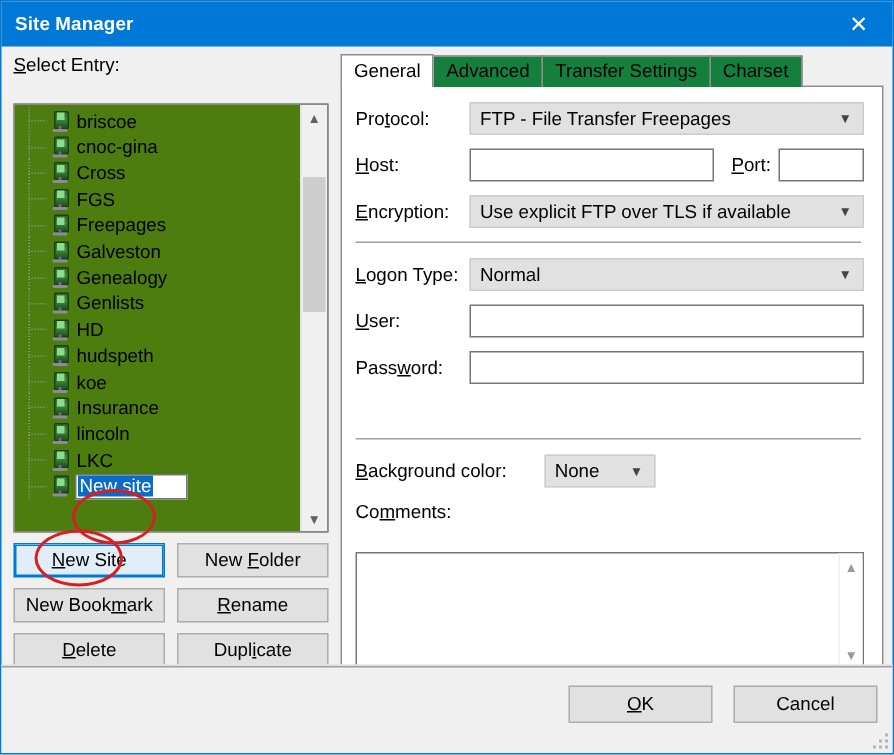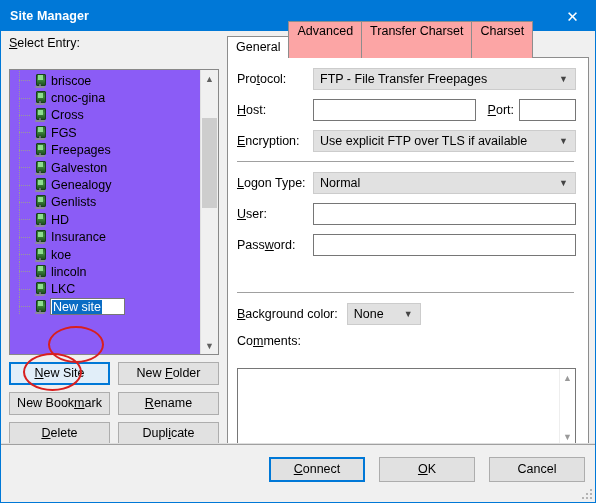--- a/index.html
+++ b/index.html
@@ -29,21 +29,21 @@
   
   .content{position:relative;height:443px;}
   .label{font-size:12.5px;color:#000;}
   u{text-decoration:underline;}
   
   .left{position:absolute;left:8px;top:5px;width:210px;}
   .select-entry-label{margin-bottom:19px;}
   .tree{
     position:relative;
     width:210px;height:286px;box-sizing:border-box;
-    background:#8b5cf6;border:1px solid #888;
+    background:#4d7c0f;border:1px solid #888;
     overflow:hidden;
   }
   .tree-inner{position:absolute;left:0;top:2px;right:17px;}
   .tree-row{
     height:17.4px;display:flex;align-items:center;
     padding-left:2px;white-space:nowrap;
   }
   .tline{
     width:22px;height:17px;flex:0 0 22px;position:relative;
   }
@@ -107,22 +107,22 @@
   .btn.wide{width:101px;}
   .btn.focus{
     background:#e1eef9;border:1px solid #0078d7;
     box-shadow:inset 0 0 0 1px #0078d7;
   }
   
   .right{position:absolute;left:226px;top:5px;width:362px;}
   .tabs{display:flex;align-items:flex-end;height:22px;position:relative;z-index:2;}
   .tab{
     box-sizing:border-box;
-    height:37px;line-height:19px;padding:0 8px;font-size:12.5px;
-    border:1px solid #8d8d8d;border-bottom:none;background:#fca5a5;
+    height:21px;line-height:19px;padding:0 8px;font-size:12.5px;
+    border:1px solid #8d8d8d;border-bottom:none;background:#15803d;
     margin-right:-1px;
   }
   .tab.active{background:#fff;height:22px;line-height:20px;position:relative;z-index:3;}
   .tabpanel{
     box-sizing:border-box;
     border:1px solid #8d8d8d;background:#fff;
     width:362px;height:400px;margin-top:-1px;position:relative;
     padding:10px 12px 0 9px;
   }
   .frow{display:flex;align-items:center;margin-bottom:9px;}
@@ -286,41 +286,51 @@
             <span class="tline"></span>
             <span class="srv">
                 <i class="box"></i>
                 <i class="scr"></i>
                 <i class="stand"></i>
                 <i class="base"></i>
               </span>
             <span class="name">HD</span>
           </div>
 
+          <div class="tree-row">
+            <span class="tline"></span>
+            <span class="srv">
+                <i class="box"></i>
+                <i class="scr"></i>
+                <i class="stand"></i>
+                <i class="base"></i>
+              </span>
+            <span class="name">hudspeth</span>
+          </div>
+
+          <div class="tree-row">
+            <span class="tline"></span>
+            <span class="srv">
+                <i class="box"></i>
+                <i class="scr"></i>
+                <i class="stand"></i>
+                <i class="base"></i>
+              </span>
+            <span class="name">koe</span>
+          </div>
 
           <div class="tree-row">
             <span class="tline"></span>
             <span class="srv">
                 <i class="box"></i>
                 <i class="scr"></i>
                 <i class="stand"></i>
                 <i class="base"></i>
               </span>
             <span class="name">Insurance</span>
-          </div>
-
-          <div class="tree-row">
-            <span class="tline"></span>
-            <span class="srv">
-                <i class="box"></i>
-                <i class="scr"></i>
-                <i class="stand"></i>
-                <i class="base"></i>
-              </span>
-            <span class="name">koe</span>
           </div>
 
           <div class="tree-row">
             <span class="tline"></span>
             <span class="srv">
                 <i class="box"></i>
                 <i class="scr"></i>
                 <i class="stand"></i>
                 <i class="base"></i>
               </span>
@@ -371,21 +381,21 @@
       <div class="btnrow">
         <div class="btn wide"><u>D</u>elete</div>
         <div class="btn wide">Dupl<u>i</u>cate</div>
       </div>
     </div>
 
     <div class="right">
       <div class="tabs">
         <div class="tab active">General</div>
         <div class="tab">Advanced</div>
-        <div class="tab">Transfer Charset</div>
+        <div class="tab">Transfer Settings</div>
         <div class="tab">Charset</div>
       </div>
 
       <div class="tabpanel">
 
         <div class="frow">
           <span class="flabel">Pro<u>t</u>ocol:</span>
           <div class="combo" style="flex:1;">
             <span>FTP - File Transfer Freepages</span>
             <span class="chev">▼</span>
@@ -423,21 +433,21 @@
         </div>
 
         <div class="frow">
           <span class="flabel">Pass<u>w</u>ord:</span>
           <div class="input" style="flex:1;"></div>
         </div>
 
         <div class="sep" style="margin-top:36px;"></div>
 
         <div class="frow">
-          <span class="label" style="margin-right:9px;"><u>B</u>ackground color:</span>
+          <span class="label" style="margin-right:25px;"><u>B</u>ackground color:</span>
           <div class="combo" style="width:74px;">
             <span>None</span>
             <span class="chev">▼</span>
           </div>
         </div>
 
         <div class="label comments-label">Co<u>m</u>ments:</div>
         <div class="textarea">
           <div class="tscroll">
             <div class="a up">▲</div>
@@ -446,21 +456,20 @@
         </div>
 
       </div>
     </div>
 
   </div>
 
   <div class="footer">
     <div class="fline"></div>
     <div class="fbtns">
-      <div class="fbtn default"><u>C</u>onnect</div>
       <div class="fbtn"><u>O</u>K</div>
       <div class="fbtn">Cancel</div>
     </div>
     <div class="grip">
       <i style="right:0;bottom:0;"></i>
         <i style="right:4px;bottom:0;"></i>
         <i style="right:8px;bottom:0;"></i>
       <i style="right:0;bottom:4px;"></i>
         <i style="right:4px;bottom:4px;"></i>
       <i style="right:0;bottom:8px;"></i>

